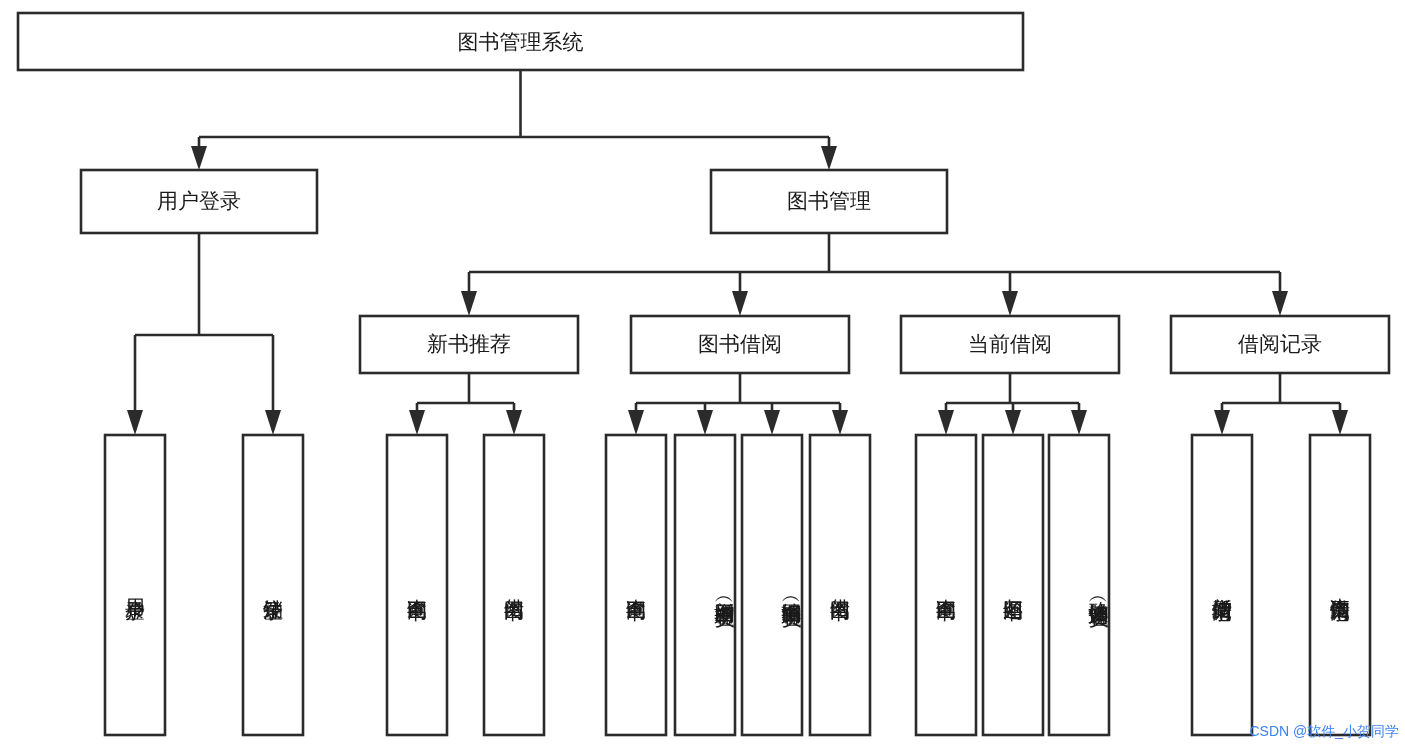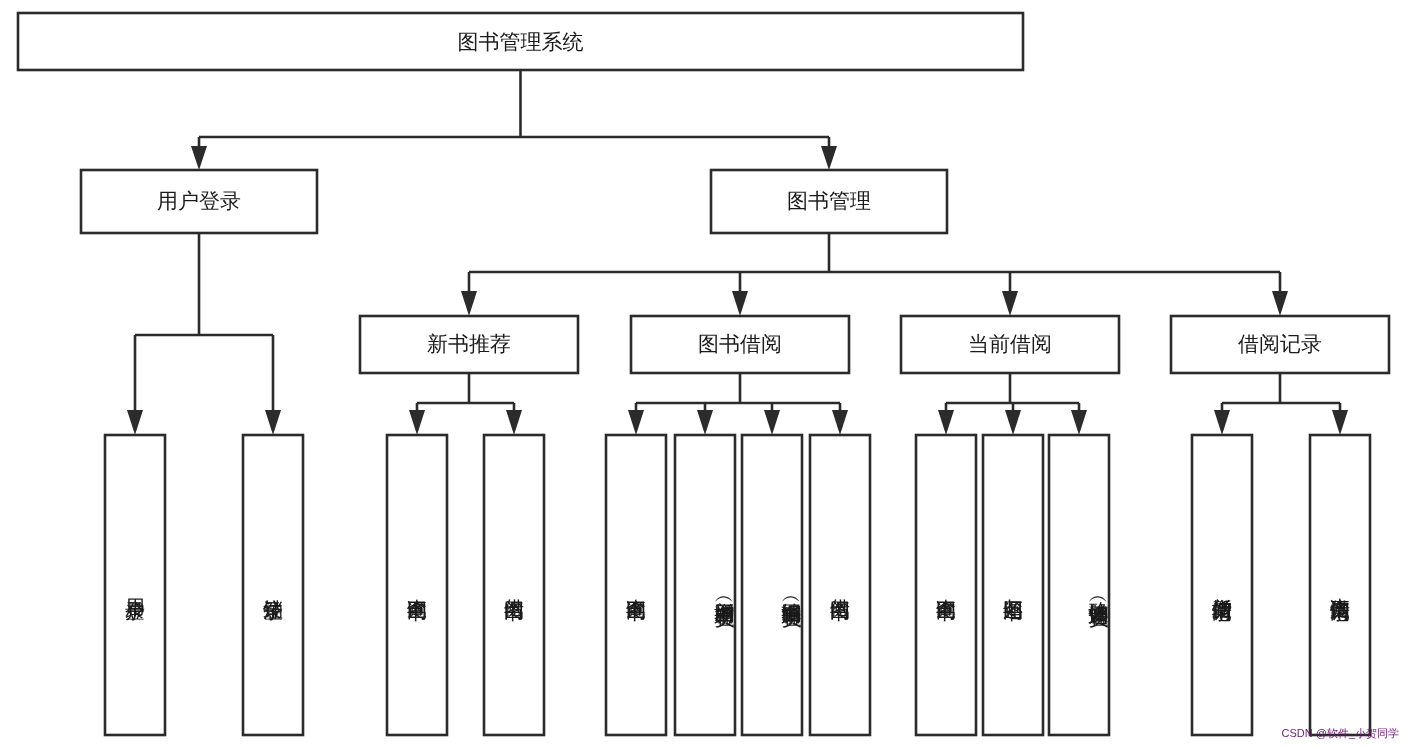--- a/index.html
+++ b/index.html
@@ -60,22 +60,22 @@
     align-items: center;
     justify-content: center;
     white-space: nowrap;
     pointer-events: none;
   }
   .watermark {
     position: absolute;
     right: 6px;
     bottom: 6px;
     font-family: "Liberation Sans", "DejaVu Sans", sans-serif;
-    font-size: 11px;
-    color: #701a75;
+    font-size: 14px;
+    color: #3b82f6;
     white-space: nowrap;
   }
 </style>
 </head>
 <body>
 
 <div id="diagram-root">
 
   <svg class="canvas" viewBox="0 0 1405 747">
 

